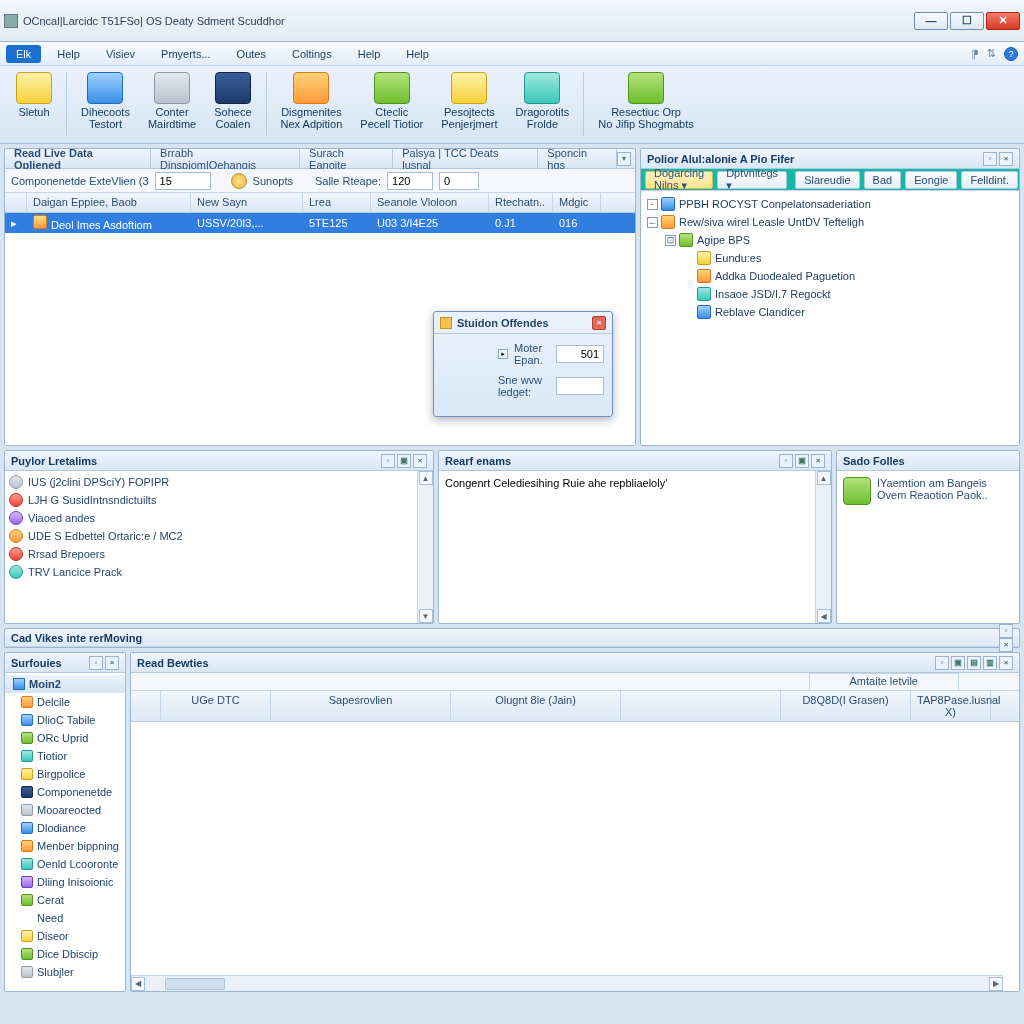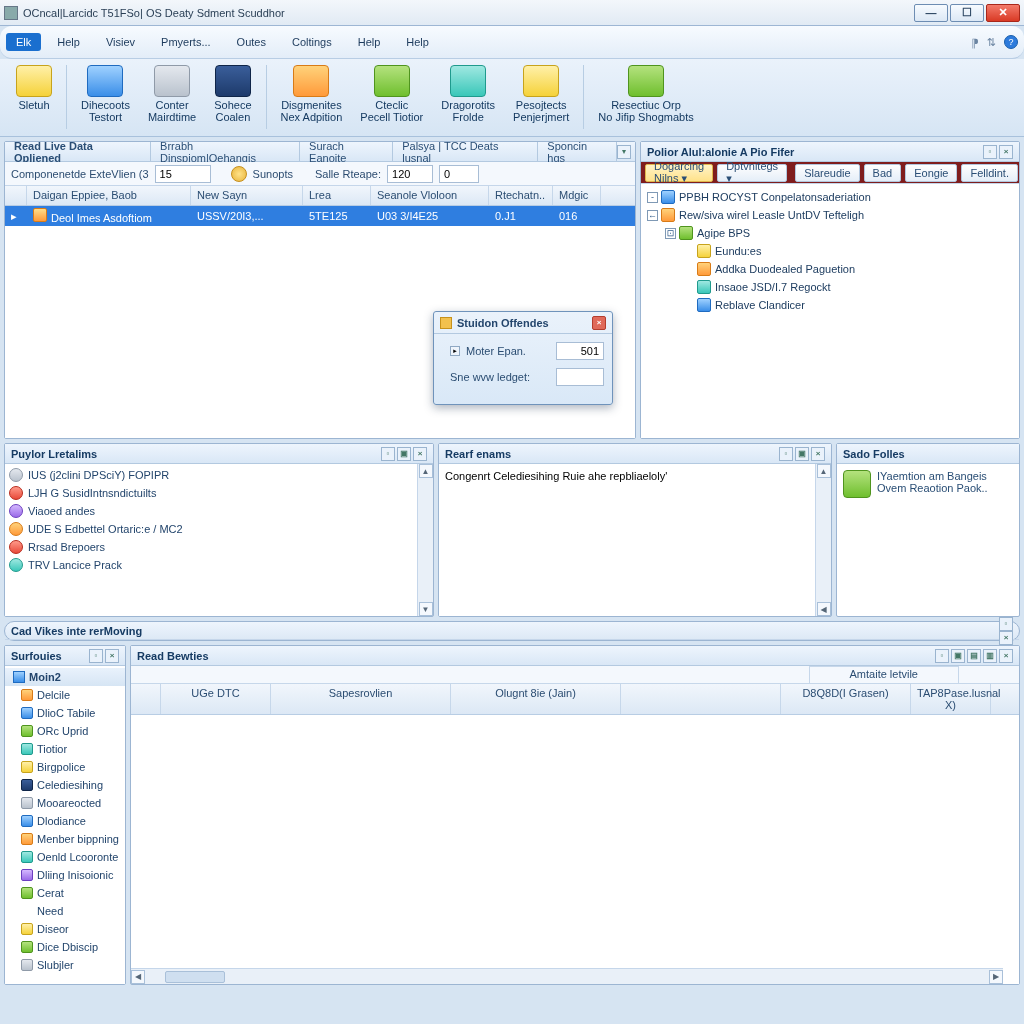--- a/index.html
+++ b/index.html
@@ -1,27 +1,27 @@
 <!DOCTYPE html>
 <html><head>
 <meta charset="utf-8">
 <style>
 * { box-sizing: border-box; margin: 0; padding: 0; font-family: "Segoe UI", Tahoma, sans-serif; font-size: 11px; }
 body { background: #d6e4f2; width: 1024px; height: 1024px; overflow: hidden; }
 
 
-.titlebar { height: 26px; background: linear-gradient(#f3f7fb,#e1eaf4); border-bottom:1px solid #9db6d4; display:flex; align-items:center; padding:0 4px; }
+.titlebar { height: 42px; background: linear-gradient(#f3f7fb,#e1eaf4); border-bottom:1px solid #9db6d4; display:flex; align-items:center; padding:0 4px; }
 .titlebar .icon { width:14px; height:14px; margin-right:5px; display:inline-block; background:#8aa; border:1px solid #678; }
 .titlebar-title { color:#2a3f55; flex:1; }
 .win-btns { display:flex; gap:2px; }
 .win-btn { width:34px; height:18px; border:1px solid #6d8db3; background:linear-gradient(#f7fbff,#dce8f5); border-radius:2px; display:flex; align-items:center; justify-content:center; color:#2d4763; font-weight:bold; }
 .win-btn.close { background:linear-gradient(#f37a6a,#d93a25); border-color:#a8271a; color:#fff; }
 
 
-.menubar { height:33px; background:linear-gradient(#f7fbff,#e3edf8); border-bottom:1px solid #b8cde4; display:flex; align-items:center; padding:0 6px; gap:6px;border-radius:12px; }
+.menubar { height:24px; background:linear-gradient(#f7fbff,#e3edf8); border-bottom:1px solid #b8cde4; display:flex; align-items:center; padding:0 6px; gap:6px; }
 .menu-item { padding:3px 10px; color:#1c3a5c; border-radius:3px; }
 .menu-item.active { background:#1a6fcf; color:#fff; }
 .menubar .right { margin-left:auto; display:flex; gap:8px; align-items:center; }
 .mini-icon { width:14px; height:14px; border:1px solid #6f8cab; border-radius:7px; background:#cfe1f4; display:inline-flex; align-items:center; justify-content:center; font-size:9px; color:#2b5; }
 .mini-icon.blue { background:#2d7bdc; color:#fff; border-color:#1a5fab; }
 
 
 .ribbon { height:78px; background:linear-gradient(#eaf2fb,#d6e5f4); border-bottom:1px solid #a8c1dc; display:flex; align-items:flex-start; padding:4px 8px 0 8px; gap:2px; }
 .ribbon-group { display:flex; flex-direction:column; align-items:center; padding:2px 8px; }
 .ribbon-sep { width:1px; height:64px; background:#b7cde3; margin:2px 4px; }
@@ -53,53 +53,53 @@
 .grid-head { display:flex; background:linear-gradient(#f1f6fc,#dce8f5); border-bottom:1px solid #b8cde4; height:20px; }
 .gh-cell { border-right:1px solid #c6d7ea; padding:3px 6px; color:#2b4d72; }
 .grid-body { flex:1; background:#fff; overflow:auto; }
 .grid-row { display:flex; height:20px; align-items:center; }
 .grid-row.sel { background:#2f7ee0; color:#fff; }
 .gr-cell { padding:0 6px; border-right:1px solid transparent; }
 .row-icon { width:14px; height:14px; margin-right:4px; display:inline-block; background:linear-gradient(#ffde8a,#ff9a3a); border:1px solid #d87b17; border-radius:2px; }
 
 
 .tree-panel { width:380px; display:flex; flex-direction:column; }
-.tree-toolbar { height:22px; background:#7f1d1d; border-bottom:1px solid #c5d6ea; display:flex; align-items:center; padding:0 4px; gap:4px; }
+.tree-toolbar { height:22px; background:#14b8a6; border-bottom:1px solid #c5d6ea; display:flex; align-items:center; padding:0 4px; gap:4px; }
 .tab-btn { height:18px; padding:0 8px; border:1px solid #b2c7de; background:linear-gradient(#fefefe,#e5eef8); border-radius:2px; color:#2a4e75; display:flex; align-items:center; }
 .tab-btn.active { background:linear-gradient(#fff3c8,#ffe28a); border-color:#dfb74c; }
 .tree-body { flex:1; padding:4px 2px; overflow:auto; background:#fff; }
 .tree-item { display:flex; align-items:center; height:18px; padding-left:4px; color:#1e3d60; }
 .tree-item .exp { width:11px; height:11px; border:1px solid #7f99b5; margin-right:3px; display:flex; align-items:center; justify-content:center; font-size:9px; color:#37608e; background:#fff; }
 .tree-item .ticon { width:14px; height:14px; margin-right:4px; border-radius:2px; }
 .indent1 { padding-left:22px; } .indent2 { padding-left:40px; }
 
 
 .dialog { position:absolute; left:433px; top:311px; width:180px; background:linear-gradient(#eaf2fb,#d9e8f7); border:1px solid #6f93bb; border-radius:3px; box-shadow:0 3px 10px rgba(20,40,70,.35); }
 .dialog-title { height:22px; display:flex; align-items:center; padding:0 6px; font-weight:bold; color:#23456c; border-bottom:1px solid #b3c9e0; }
 .dialog-title .dlg-ic { width:12px; height:12px; background:#f2c14e; border:1px solid #c7921c; margin-right:5px; }
 .dialog-title .dlg-close { margin-left:auto; width:14px; height:14px; background:#e06a5a; border:1px solid #b43d2e; color:#fff; font-size:8px; display:flex; align-items:center; justify-content:center; border-radius:2px; }
-.dialog-body { padding:8px 8px 10px 16px; }
+.dialog-body { padding:8px 8px 10px 16px;margin-left:48px; }
 .dlg-row { display:flex; align-items:center; margin-bottom:8px; gap:6px; }
 .dlg-row label { flex:1; color:#2b4d72; }
 .dlg-row input { width:48px; height:18px; border:1px solid #a8bdd5; padding:0 4px; text-align:right; }
 .dlg-spin { width:10px; height:10px; border:1px solid #8fa8c3; font-size:7px; display:flex; align-items:center; justify-content:center; background:#eef4fb; }
 
 
 .list-panel { flex:1; display:flex; flex-direction:column; }
 .list-body { flex:1; overflow:auto; padding:2px 4px; background:#fff; }
 .li { display:flex; align-items:center; height:18px; color:#23456c; }
 .li .licon { width:14px; height:14px; margin-right:5px; border-radius:7px; }
 .scroll-v { width:16px; background:#e9f0f8; border-left:1px solid #c5d6ea; display:flex; flex-direction:column; align-items:center; }
 .scroll-v .arr { width:14px; height:14px; border:1px solid #a9c0d9; background:#f4f8fd; font-size:8px; display:flex; align-items:center; justify-content:center; color:#567; }
 .sado { width:184px; }
 .sado-body { padding:6px; background:#fff; display:flex; gap:6px; }
 .sado-ic { width:28px; height:28px; background:linear-gradient(#b4e27e,#6fbf2e); border:1px solid #4f941e; border-radius:4px; }
 
 
-.strip { border:1px solid #9cb5d2; background:linear-gradient(#eef5fd,#dce8f5); border-radius:13px; }
+.strip { border:1px solid #9cb5d2; background:linear-gradient(#eef5fd,#dce8f5); border-radius:2px; }
 .strip-hdr { height:18px; padding:2px 6px; color:#163b63; font-weight:bold; border-bottom:1px solid #c5d6ea; display:flex; align-items:center; }
 .strip-body { height:26px; display:flex; align-items:center; gap:6px; padding:0 6px; }
 .sb-btn { height:20px; padding:0 8px; border:1px solid #a9c0d9; background:linear-gradient(#fefefe,#e5eef8); border-radius:2px; color:#2a4e75; display:flex; align-items:center; }
 .sb-btn.drop::after { content:" ▾"; color:#678; }
 .sb-btn.green { background:linear-gradient(#e8f7cf,#c7ea8f); border-color:#9cc85a; }
 .sb-btn.yellow { background:linear-gradient(#fff6d6,#ffe59a); border-color:#e3c05a; }
 .sb-sep { width:1px; height:18px; background:#b7cde3; }
 
 
 .nav-panel { width:122px; display:flex; flex-direction:column; }
@@ -181,28 +181,28 @@
       <div class="rb-icon c-orange"></div>
       <div class="rb-label">Disgmenites
 Nex Adpition</div>
     </div>
     <div class="ribbon-group">
       <div class="rb-icon c-green"></div>
       <div class="rb-label">Cteclic
 Pecell Tiotior</div>
     </div>
     <div class="ribbon-group">
+      <div class="rb-icon c-yellow"></div>
+      <div class="rb-label">Pesojtects
+Penjerjmert</div>
+    </div>
+    <div class="ribbon-group">
       <div class="rb-icon c-teal"></div>
       <div class="rb-label">Dragorotits
 Frolde</div>
-    </div>
-    <div class="ribbon-group">
-      <div class="rb-icon c-yellow"></div>
-      <div class="rb-label">Pesojtects
-Penjerjmert</div>
     </div>
     <div class="ribbon-sep"></div>
     <div class="ribbon-group">
       <div class="rb-icon c-green"></div>
       <div class="rb-label">Resectiuc Orp
 No Jifip Shogmabts</div>
     </div>
   </div>
 
 <div class="row1">
@@ -444,21 +444,21 @@
         <div class="nav-item">
           <span class="nicon c-teal"></span>
           <span>Tiotior</span>
         </div>
         <div class="nav-item">
           <span class="nicon c-yellow"></span>
           <span>Birgpolice</span>
         </div>
         <div class="nav-item">
           <span class="nicon c-navy"></span>
-          <span>Celediesihing</span>
+          <span>Componenetde</span>
         </div>
         <div class="nav-item">
           <span class="nicon c-gray"></span>
           <span>Mooareocted</span>
         </div>
         <div class="nav-item">
           <span class="nicon c-blue"></span>
           <span>Dlodiance</span>
         </div>
         <div class="nav-item">

